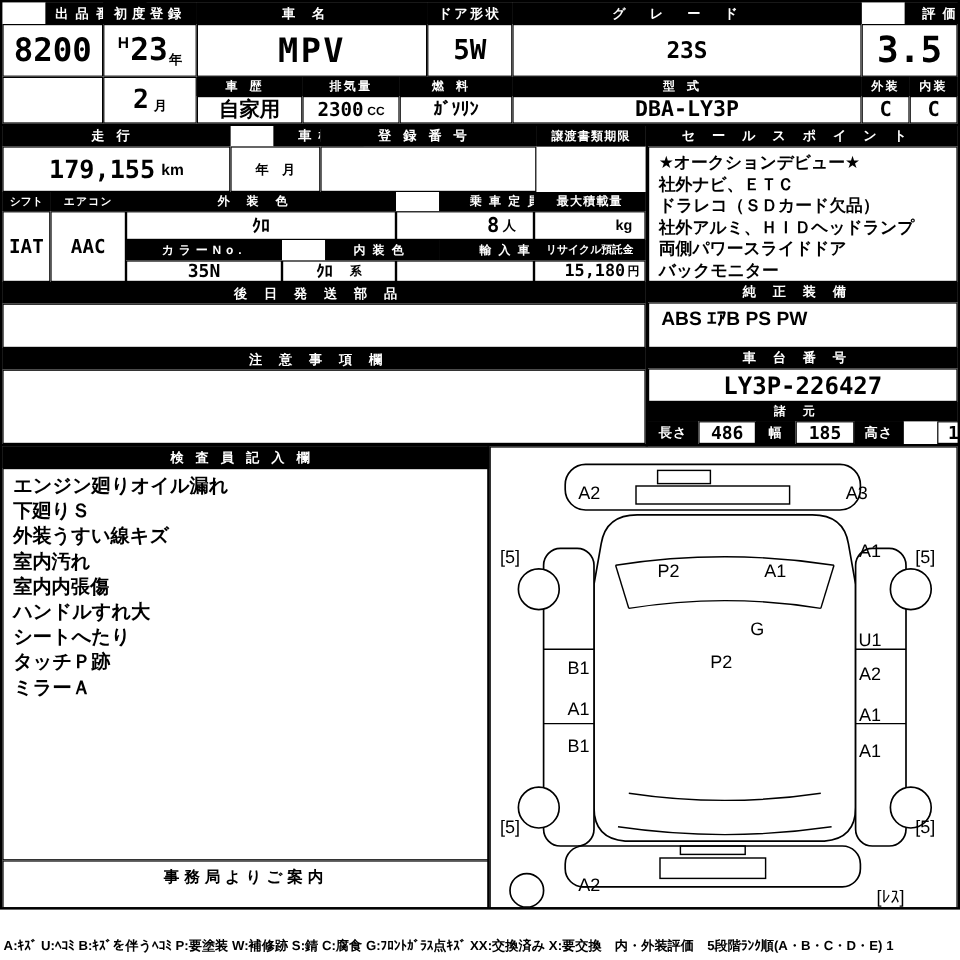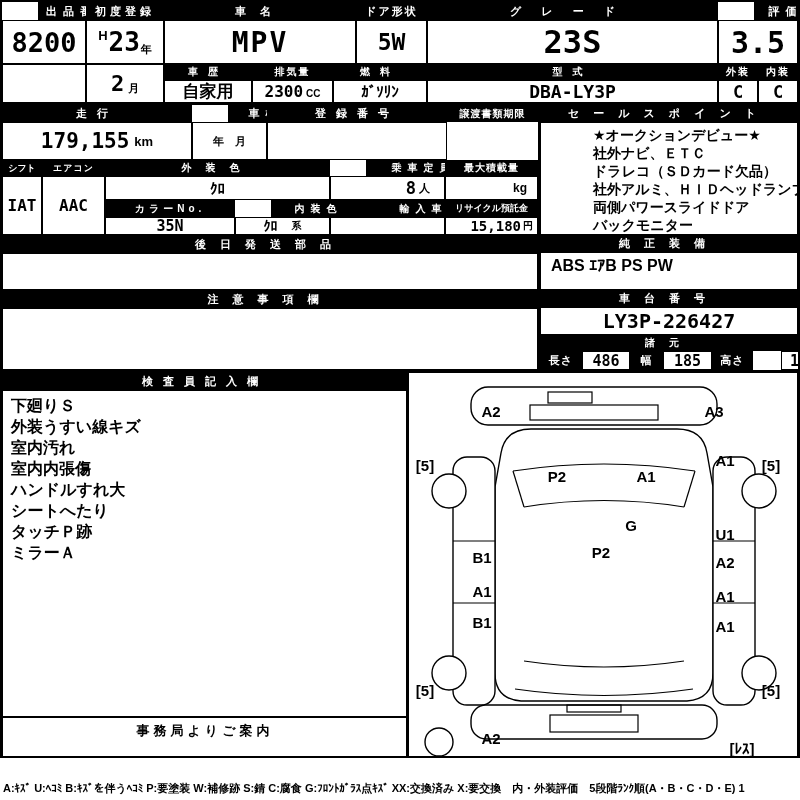--- a/index.html
+++ b/index.html
@@ -11,23 +11,23 @@
   .cell { position:absolute; background:#fff; border:1px solid #000; display:flex; align-items:center; justify-content:center; }
   .hdr  { background:#000; color:#fff; font-size:11px; font-weight:bold; white-space:nowrap; overflow:hidden; }
   .val  { font-weight:bold; white-space:nowrap; }
   .mono { font-family:"DejaVu Sans Mono","Liberation Mono",monospace; }
   .ls1 {letter-spacing:1px;} .ls2 {letter-spacing:2px;} .ls4 {letter-spacing:4px;}
   .ls6 {letter-spacing:6px;margin-left:36px;} .ls10{letter-spacing:10px;} .ls14{letter-spacing:14px;} .ls20{letter-spacing:20px;}
   .f9{font-size:9px;} .f10{font-size:10px;} .f11{font-size:11px;}
   .line  { position:absolute; background:#000; z-index:6; }
   .frame { position:absolute; border:2px solid #000; background:transparent; pointer-events:none; z-index:7; }
   .colcell { flex-direction:column; align-items:flex-start; justify-content:flex-start; }
-  .sales-line { font-size:14px; font-weight:bold; line-height:18px; white-space:nowrap;margin-left:44px; }
+  .sales-line { font-size:14px; font-weight:bold; line-height:18px; white-space:nowrap; }
   .note-line  { font-size:16px; font-weight:bold; line-height:21px; white-space:nowrap; }
-  .dmg { position:absolute; transform:translate(-50%,-50%); font-weight:bold; font-size:15px; white-space:nowrap; z-index:3; }
+  .dmg { position:absolute; transform:translate(-50%,-50%); font-weight:normal; font-size:15px; white-space:nowrap; z-index:3; }
   .unit { font-weight:bold; }
   .legend { position:absolute; left:3px; top:781px; width:795px; font-size:11px; font-weight:bold; white-space:nowrap; }
 </style>
 </head>
 <body>
 
 <div class="sheet">
 
   <div class="cell hdr ls6" style="left:2px;top:2px;width:84px;height:18px">出品番号</div>
   <div class="cell hdr ls4" style="left:86px;top:2px;width:78px;height:18px">初度登録</div>
@@ -37,21 +37,21 @@
   <div class="cell hdr ls6" style="left:718px;top:2px;width:80px;height:18px">評価点</div>
 
   <div class="cell val mono" style="left:2px;top:20px;width:84px;height:44px;font-size:27px">8200</div>
   <div class="cell val" style="left:86px;top:20px;width:78px;height:44px;gap:1px">
     <span style="font-size:13px;align-self:flex-start;margin-top:7px">H</span>
       <span class="mono" style="font-size:26px">23</span>
       <span style="font-size:11px;align-self:flex-end;margin-bottom:6px">年</span>
   </div>
   <div class="cell val mono" style="left:164px;top:20px;width:192px;height:44px;font-size:28px;letter-spacing:2px">MPV</div>
   <div class="cell val mono" style="left:356px;top:20px;width:71px;height:44px;font-size:23px">5W</div>
-  <div class="cell val mono" style="left:427px;top:20px;width:291px;height:44px;font-size:32px">23S</div>
+  <div class="cell val mono" style="left:427px;top:20px;width:291px;height:44px;font-size:19px">23S</div>
   <div class="cell val mono" style="left:718px;top:20px;width:80px;height:44px;font-size:30px">3.5</div>
 
   <div class="cell" style="left:2px;top:64px;width:84px;height:39px"></div>
   <div class="cell val" style="left:86px;top:64px;width:78px;height:39px;gap:4px">
     <span class="mono" style="font-size:22px">2</span>
       <span style="font-size:11px;align-self:flex-end;margin-bottom:6px">月</span>
   </div>
   <div class="cell hdr ls10 f10" style="left:164px;top:64px;width:88px;height:16px">車歴</div>
   <div class="cell val" style="left:164px;top:80px;width:88px;height:23px;font-size:17px">自家用</div>
   <div class="cell hdr ls2 f10" style="left:252px;top:64px;width:81px;height:16px">排気量</div>
@@ -138,20 +138,21 @@
   <div class="cell val mono" style="left:582px;top:351px;width:48px;height:19px;font-size:15px">486</div>
   <div class="cell hdr f11 ls1" style="left:630px;top:351px;width:33px;height:19px">幅</div>
   <div class="cell val mono" style="left:663px;top:351px;width:49px;height:19px;font-size:15px">185</div>
   <div class="cell hdr f11 ls1" style="left:712px;top:351px;width:41px;height:19px">高さ</div>
   <div class="cell val mono" style="left:781px;top:351px;width:45px;height:19px;font-size:15px">168</div>
 
   <div class="line" style="left:0;top:370px;width:800px;height:2px"></div>
 
   <div class="cell hdr ls10" style="left:2px;top:372px;width:406px;height:18px">検査員記入欄</div>
   <div class="cell colcell" style="left:2px;top:390px;width:406px;height:327px;padding:4px 8px">
+      <div class="note-line">エンジン廻りオイル漏れ</div>
       <div class="note-line">下廻りＳ</div>
       <div class="note-line">外装うすい線キズ</div>
       <div class="note-line">室内汚れ</div>
       <div class="note-line">室内内張傷</div>
       <div class="note-line">ハンドルすれ大</div>
       <div class="note-line">シートへたり</div>
       <div class="note-line">タッチＰ跡</div>
       <div class="note-line">ミラーＡ</div>
     </div>
   <div class="cell" style="left:2px;top:717px;width:406px;height:40px;align-items:flex-start;padding-top:4px;font-weight:bold;font-size:13px;letter-spacing:4px">事務局よりご案内</div>

